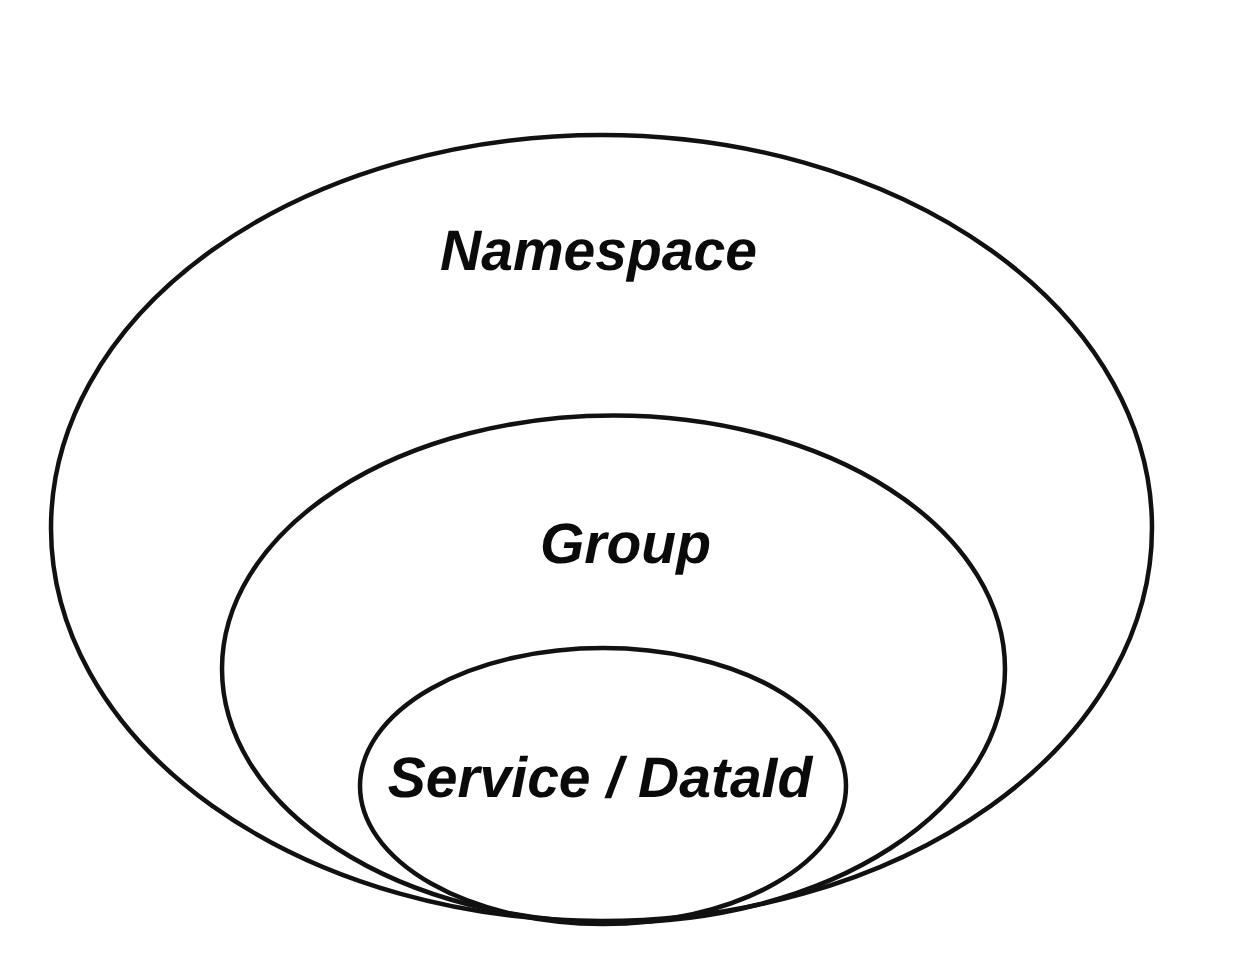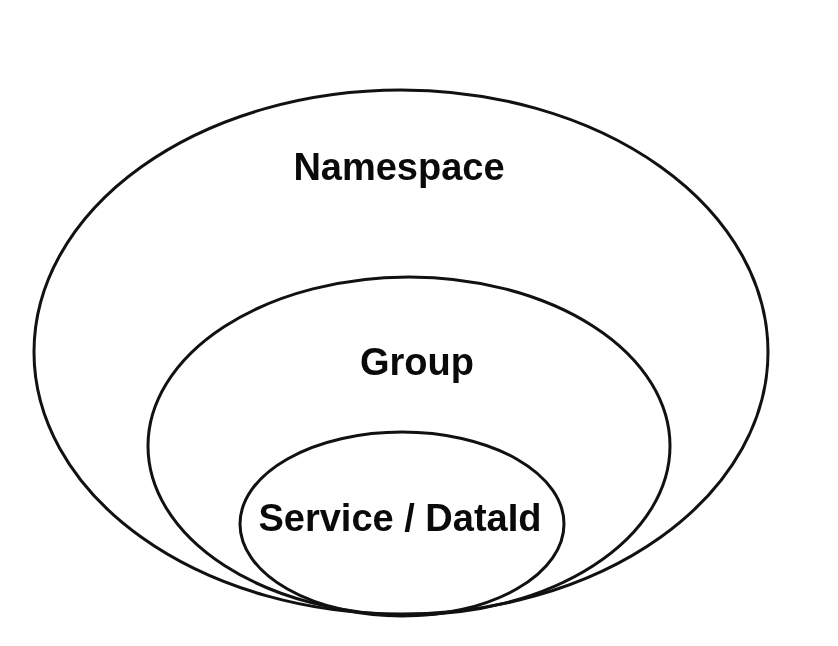--- a/index.html
+++ b/index.html
@@ -12,20 +12,21 @@
     width: 838px;
     height: 646px;
     overflow: hidden;
     font-family: "Liberation Sans", sans-serif;
   }
   #diagram-canvas {
     position: relative;
     width: 672px;
     height: 646px;
     background: #ffffff;
+    font-style: italic;
   }
   #diagram-svg {
     position: absolute;
     top: 0;
     left: 0;
     width: 838px;
     height: 646px;
     display: block;
   }
   .ring-outline {

